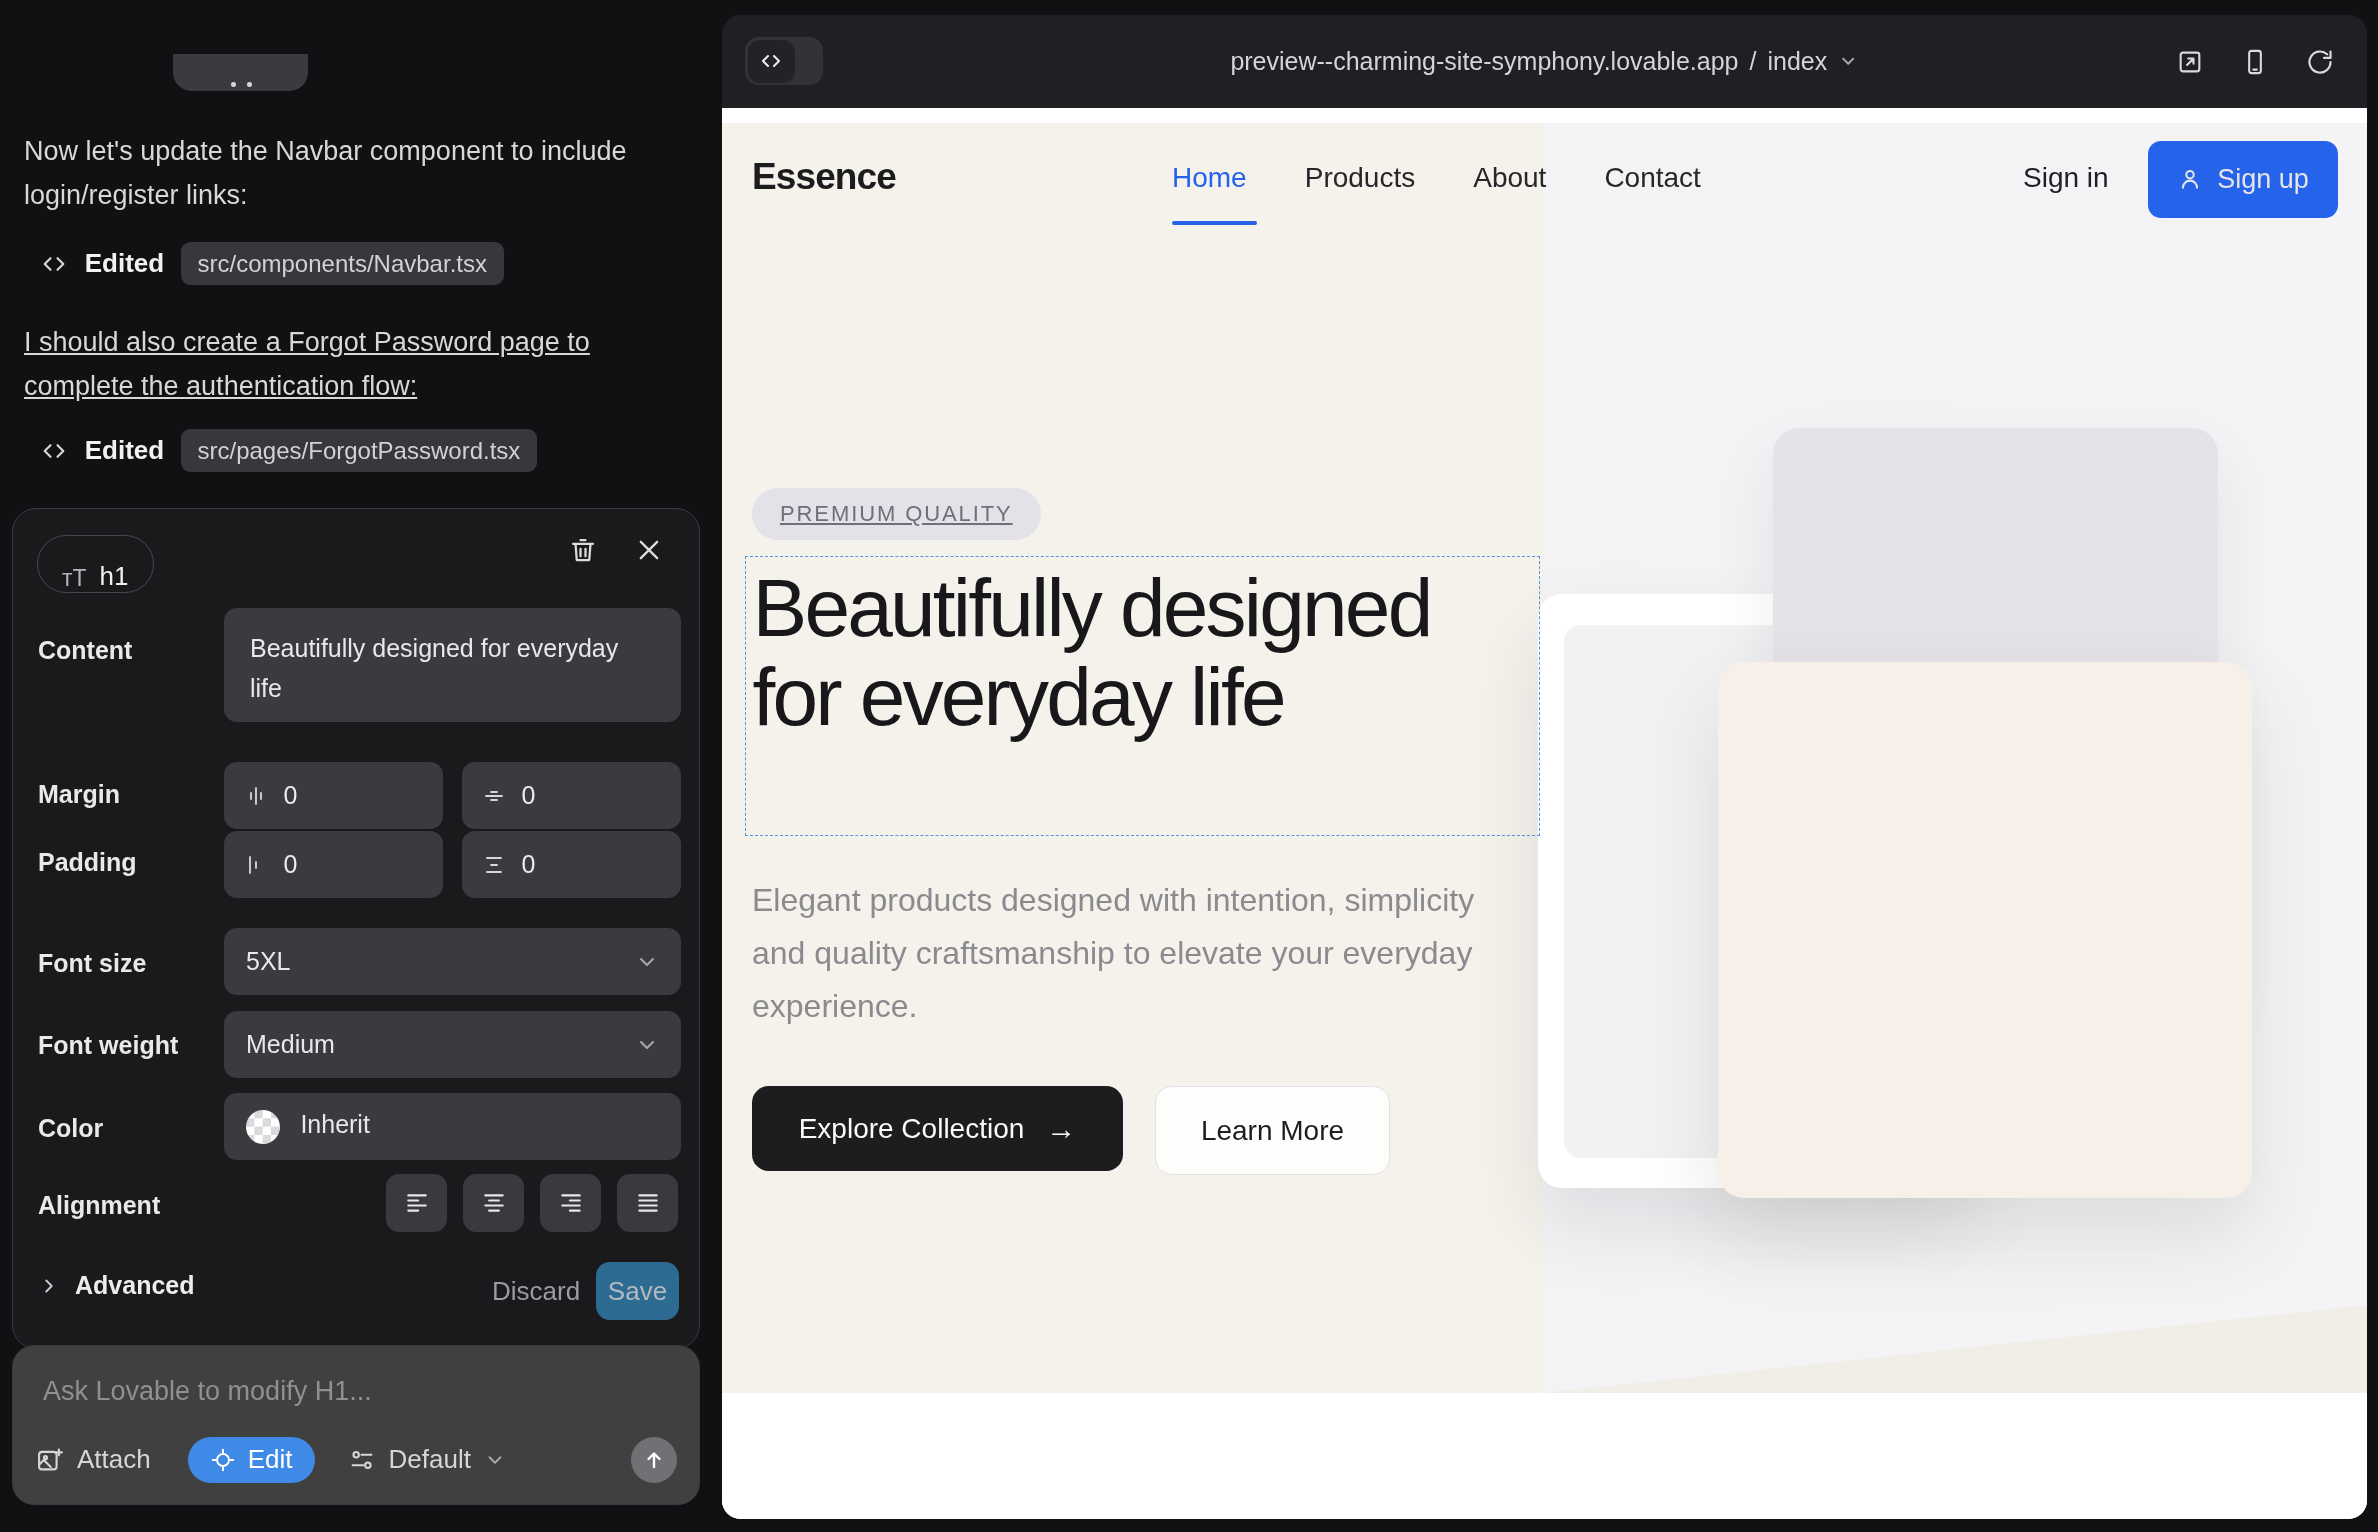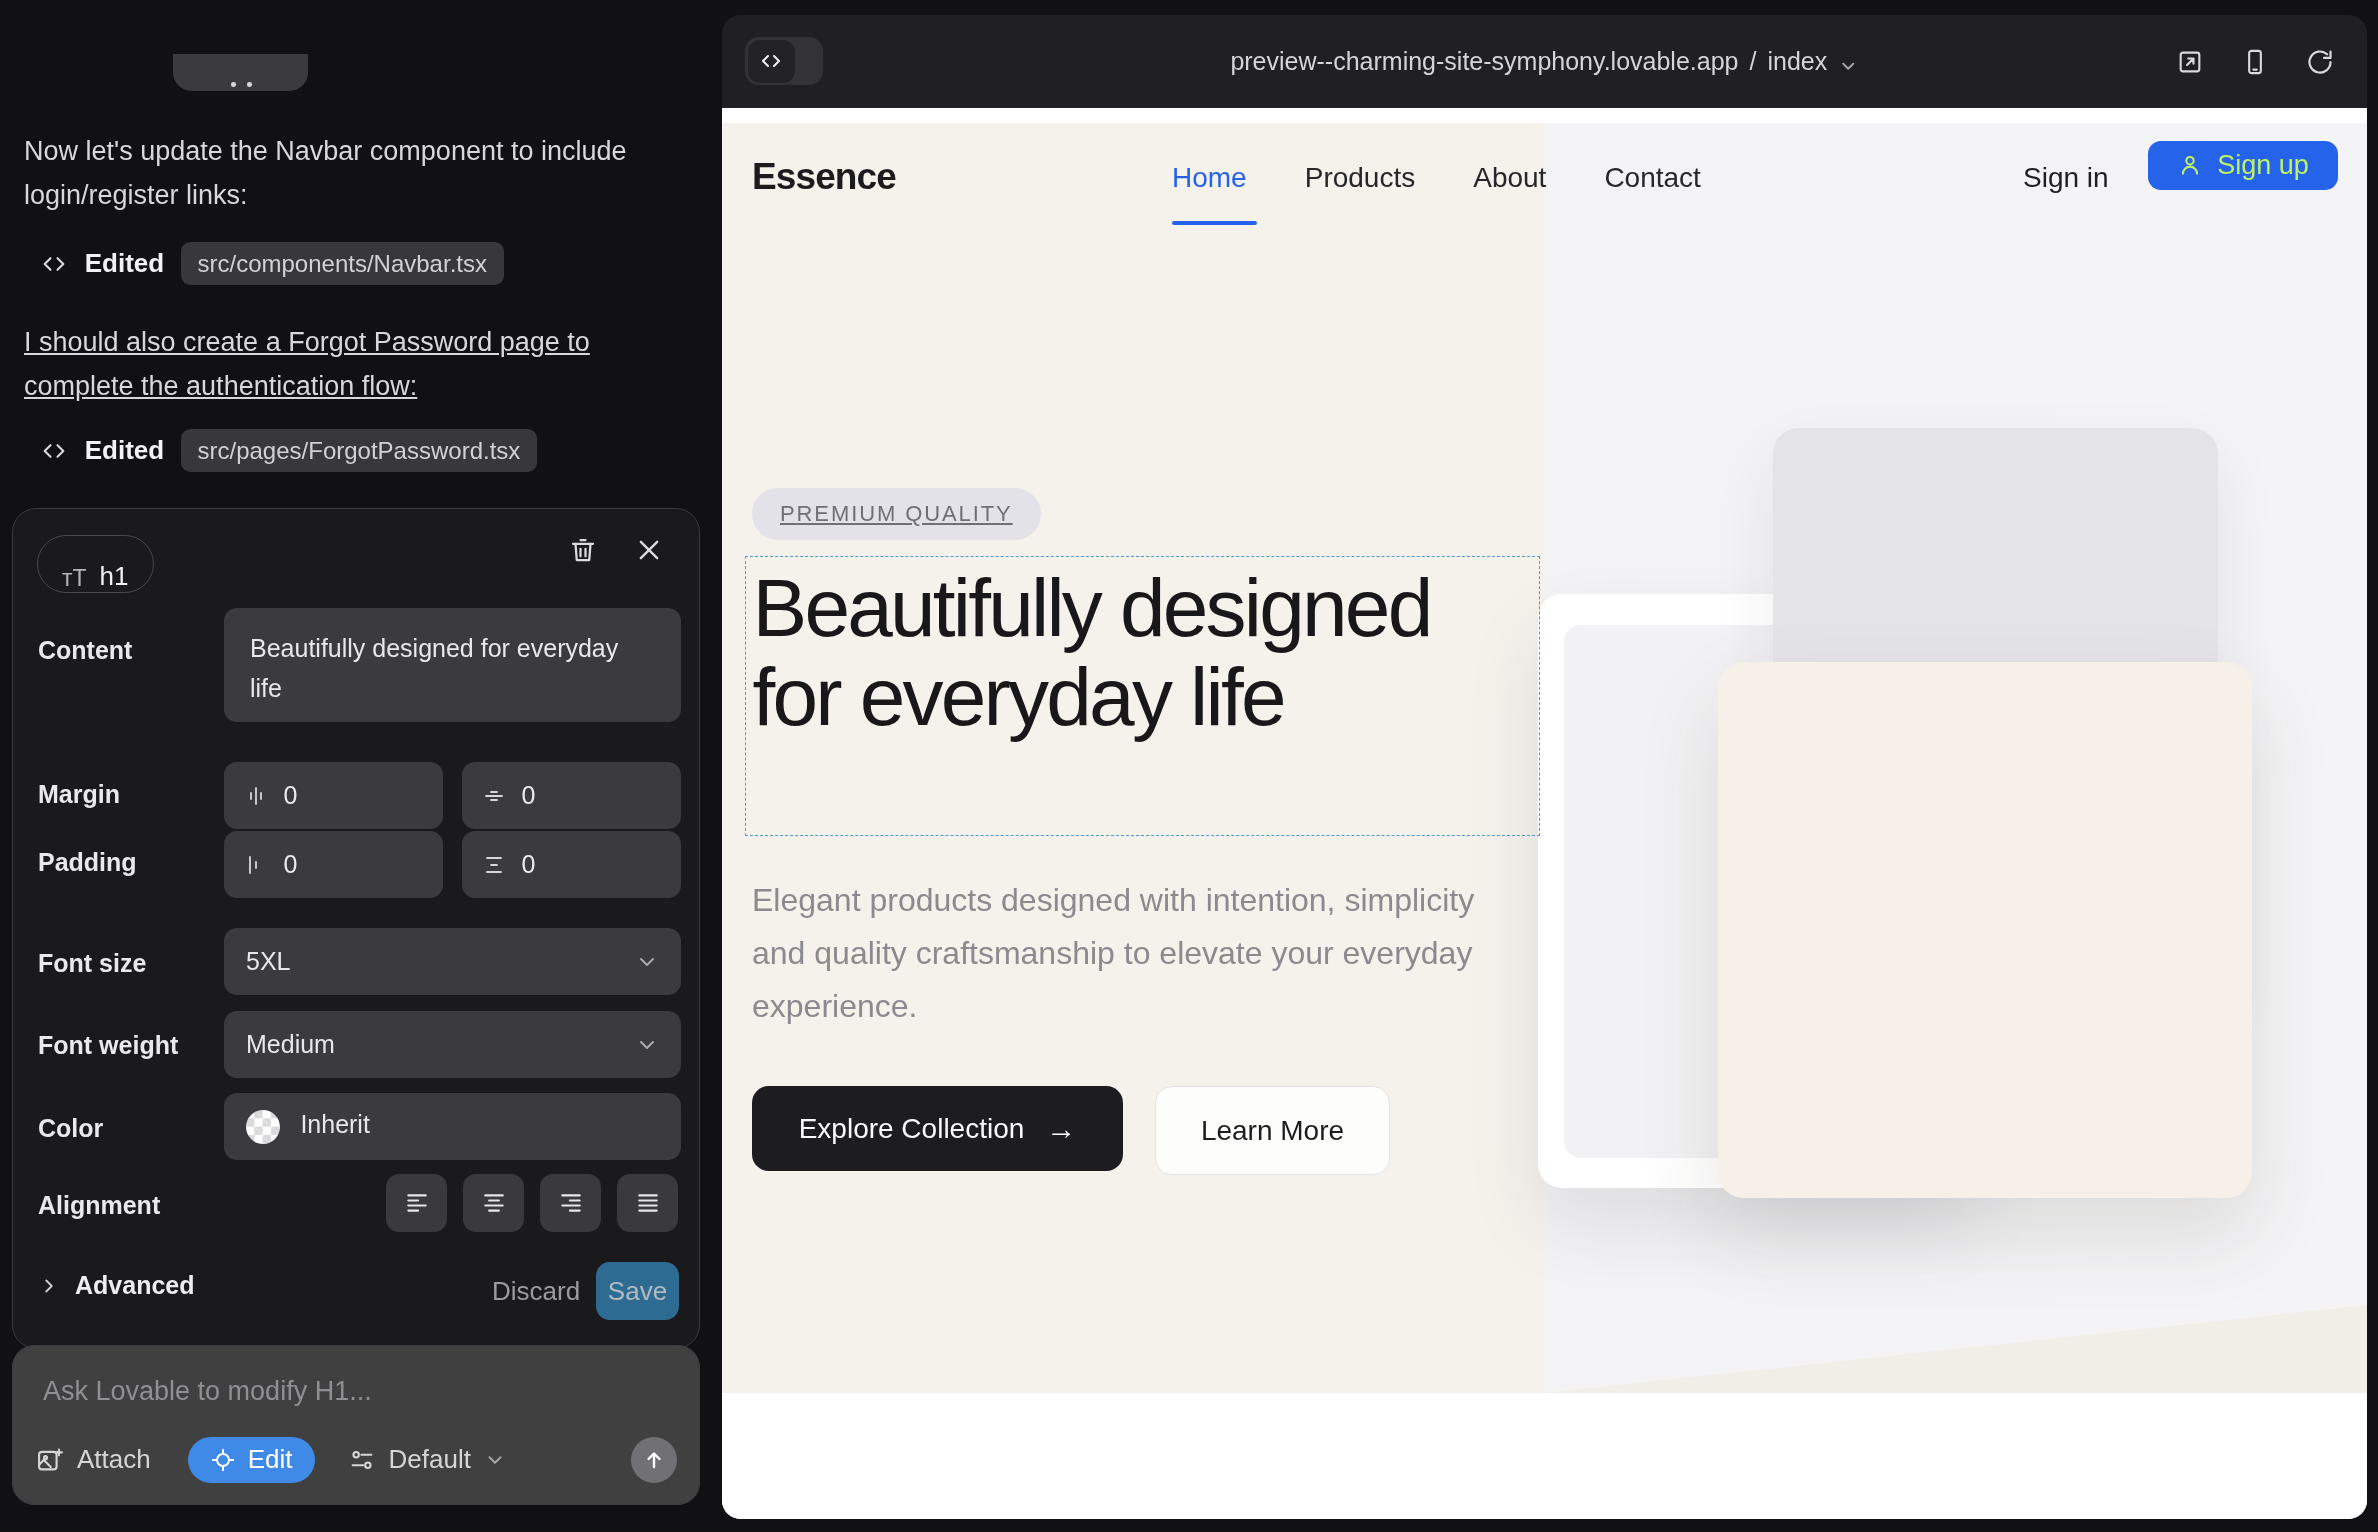--- a/index.html
+++ b/index.html
@@ -86,21 +86,21 @@
 
   
   .browser { position:absolute; left:722px; top:15px; width:1645px; height:1504px;
     background:#202024; border-radius:18.6px; overflow:hidden; }
   .topbar { position:relative; height:93px; display:flex; align-items:center; }
   .view-toggle { position:absolute; left:23px; top:22px; width:78px; height:48px;
     background:#323237; border-radius:14px; }
   .view-toggle .seg { position:absolute; left:2.8px; top:2.8px; width:47px; height:43px;
     background:#232327; border-radius:12px; display:flex; align-items:center; justify-content:center;
     color:#f0f0f2; cursor:pointer; }
-  .url-wrap { margin:16px auto; display:flex; align-items:flex-end; gap:11px;
+  .url-wrap { margin:16px auto; display:flex; align-items:flex-start; gap:11px;
     font-size:25px; color:#d5d5d8; }
   .url-wrap .chev { color:#a9a9af; display:flex; margin-top:3.7px; }
   .topbar-icons { position:absolute; right:33px; top:0; height:93px; display:flex;
     align-items:center; gap:37px; color:#dadadc; }
   .tb-ic { display:flex; cursor:pointer; }
 
   
   .viewport { position:relative; width:1645px; height:1411px; background:#ffffff; }
   .hero { position:absolute; left:0; top:15px; width:1645px; height:1270px; overflow:hidden;
     background:linear-gradient(90deg,#f5f2ec 0,#f5f2ec 821px,#f3f3f5 821px,#f4f4f6 100%); }
@@ -120,23 +120,23 @@
   .site-nav { position:absolute; left:0; top:13px; width:1645px; height:93px; }
   .logo { position:absolute; left:30px; top:20.4px; font-size:37px; font-weight:700;
     color:#1c1c1f; letter-spacing:-0.9px; }
   .nav-links { position:absolute; left:450px; top:26px; display:flex; gap:58px;
     font-size:28px; color:#27272a; }
   .nav-link { cursor:pointer; }
   .nav-link.active { color:#2563eb; }
   .nav-underline { position:absolute; left:450px; top:85px; width:85px; height:3.7px;
     background:#2563eb; border-radius:1.9px; }
   .signin { position:absolute; left:1301px; top:26px; font-size:28px; color:#1f1f23; cursor:pointer; }
-  .signup { position:absolute; left:1426px; top:4.6px; width:190px; height:49px;
+  .signup { position:absolute; left:1426px; top:4.6px; width:190px; height:77px;
     background:#2563eb; border-radius:13px; display:flex; align-items:center; justify-content:center;
-    gap:14px; color:#bef264; font-size:27px; cursor:pointer; }
+    gap:14px; color:#e5e5e5; font-size:27px; cursor:pointer; }
 
   .badge { position:absolute; left:30px; top:365px; height:52px; padding:0 28px;
     background:#e3e2e8; border-radius:26px; display:flex; align-items:center;
     font-size:22px; letter-spacing:1.9px; color:#6f6f78;text-decoration:underline; }
 
   .selection-box { position:absolute; left:23px; top:433px; width:795px; height:280px;
     border:1.9px dashed #4e96e0; }
   .hero-h1 { position:absolute; left:6.5px; top:5.6px; width:770px; font-size:82px; line-height:89px;
     font-weight:500; letter-spacing:-2.8px; color:#18181b; }
 

